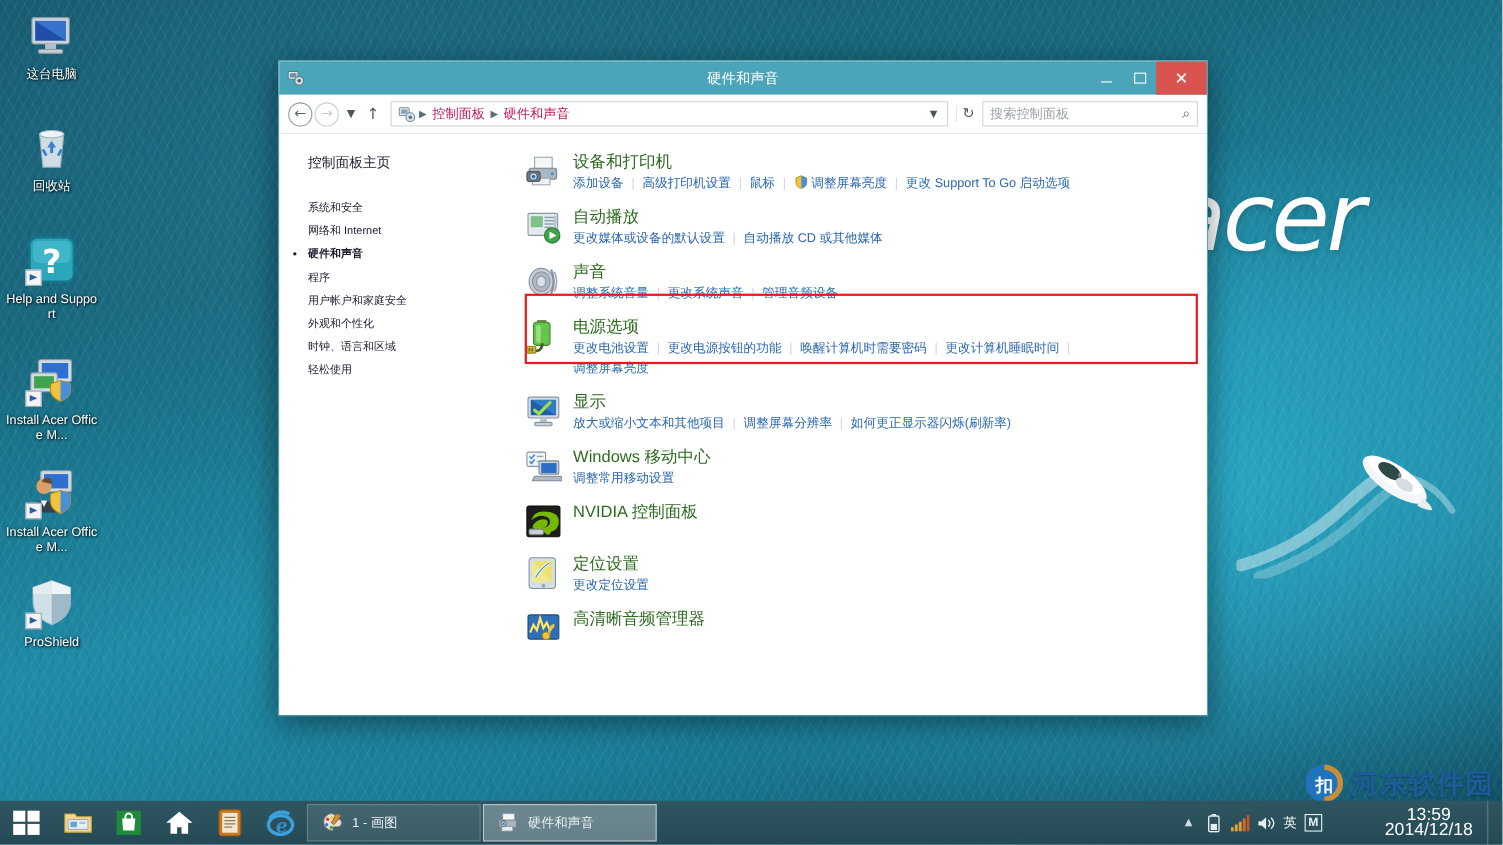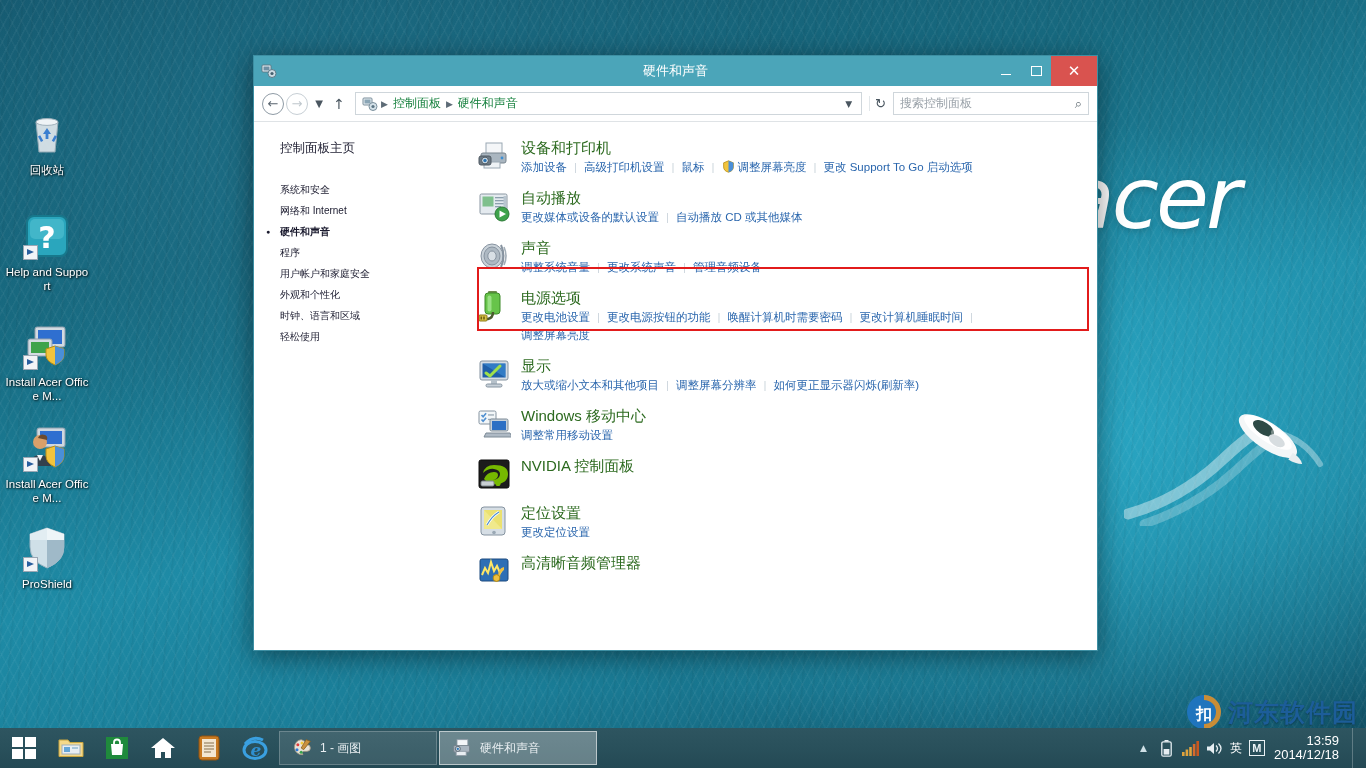--- a/index.html
+++ b/index.html
@@ -121,21 +121,21 @@
     display: flex; align-items: center; justify-content: center;
     font-size: 10px; cursor: default; font-family: "DejaVu Sans", sans-serif;
   }
   .navsmall.up { font-size: 14px; }
   #addressbar {
     flex: 1 1 auto; height: 23px; margin: 0 5px;
     border: 1px solid #cfd6db; background: #fff;
     display: flex; align-items: center; padding: 0 3px;
     font-size: 12px; color: #1d1d1d;
   }
-  .crumb { padding: 0 4px; color: #15803d; cursor: default; }
+  .crumb { padding: 0 4px; color: #be185d; cursor: default; }
   .crumb-sep { color: #5d6b76; font-size: 9px; padding: 0 1px; font-family: "DejaVu Sans", sans-serif; }
   .addr-icon { width: 16px; height: 16px; margin: 0 2px 0 3px; }
   .addr-chev { margin-left: auto; color: #4a5660; font-size: 9px; padding: 0 6px; font-family: "DejaVu Sans", sans-serif; }
   .addr-refresh { color: #4a5660; font-size: 13px; padding: 0 5px; border-left: 1px solid #e2e7ea; font-family: "DejaVu Sans", sans-serif; }
   #searchbox {
     width: 196px; height: 23px; border: 1px solid #cfd6db;
     display: flex; align-items: center; padding: 0 6px;
     font-size: 12px; color: #9aa2a9; background: #fff;
   }
   #searchbox .sicon { margin-left: auto; color: #5f6a72; font-size: 13px; font-family: "DejaVu Sans", sans-serif; }
@@ -222,22 +222,22 @@
   .tray-up { color: #cfe0e6; font-size: 9px; padding: 0 4px; cursor: default; font-family: "DejaVu Sans", sans-serif; }
   .tray-ico { width: 17px; height: 17px; display: flex; align-items: center; justify-content: center; cursor: default; }
   .tray-txt { color: #ffffff; font-size: 12px; cursor: default; }
   .tray-box {
     width: 16px; height: 16px; border: 1.3px solid #eaf2f5;
     color: #eaf2f5; font-size: 11px; font-weight: bold;
     display: flex; align-items: center; justify-content: center;
     cursor: default;
   }
   #clock {
-    color: #ffffff; font-size: 13px; line-height: 14px;
-    text-align: right; padding: 0 6px 0 2px; cursor: default;
+    color: #ffffff; font-size: 16px; line-height: 14px;
+    text-align: center; padding: 0 6px 0 2px; cursor: default; margin-left: 48px;
   }
   #show-desktop {
     width: 8px; height: 40px; border-left: 1px solid rgba(255,255,255,.25);
     cursor: default;
   }
 
   
   #watermark {
     position: absolute; right: 8px; bottom: 38px;
     display: flex; align-items: center; gap: 6px;
@@ -270,20 +270,32 @@
       <ellipse cx="28" cy="13" rx="28" ry="9" fill="#ffffff"></ellipse>
       <ellipse cx="22" cy="12" rx="12" ry="6" fill="#2e4a46"></ellipse>
       <ellipse cx="40" cy="15" rx="9" ry="5" fill="#d7dde0"></ellipse>
       <path d="M60 16 q10 0 14 4 q-6 4 -14 4 z" fill="#e8eef0"></path>
     </g>
     <path d="M150 96 C170 100 186 112 196 128" stroke="rgba(255,255,255,0.35)" stroke-width="6" fill="none" stroke-linecap="round"></path>
   </svg>
 
   <div id="acer-logo">acer</div>
 
+  <div class="desk-icon" style="left:4px; top:8px;">
+    <div class="glyph">
+      <svg viewBox="0 0 48 48" width="48" height="48">
+        <rect x="6" y="8" width="34" height="24" rx="2" fill="#c9d3db" stroke="#8c99a4"></rect>
+        <rect x="9" y="11" width="28" height="18" fill="#1f4fa8"></rect>
+        <path d="M9 11 L37 11 L37 29 Z" fill="#3f7ddb" opacity=".75"></path>
+        <rect x="18" y="32" width="10" height="5" fill="#b3bec7"></rect>
+        <rect x="12" y="37" width="22" height="3.5" rx="1.5" fill="#c4ced6" stroke="#8c99a4"></rect>
+      </svg>
+    </div>
+    <div class="cap">这台电脑</div>
+  </div>
 
   <div class="desk-icon" style="left:4px; top:110px;">
     <div class="glyph">
       <svg viewBox="0 0 48 48" width="48" height="48">
         <path d="M13 12 L35 12 L32 42 L16 42 Z" fill="#dfe7ec" stroke="#9fb0bb" opacity=".92"></path>
         <ellipse cx="24" cy="12" rx="11" ry="3.4" fill="#eef3f6" stroke="#9fb0bb"></ellipse>
         <path d="M24 18 l4 6 h-2.6 v5 h-2.8 v-5 H20 z" fill="#3a7fd0"></path>
         <path d="M18 32 l-3-5.6 l2.2-1.2 l3 5.6 z" fill="#3a7fd0"></path>
         <path d="M31 32 l3-5.6 l-2.2-1.2 l-3 5.6 z" fill="#3a7fd0"></path>
       </svg>

